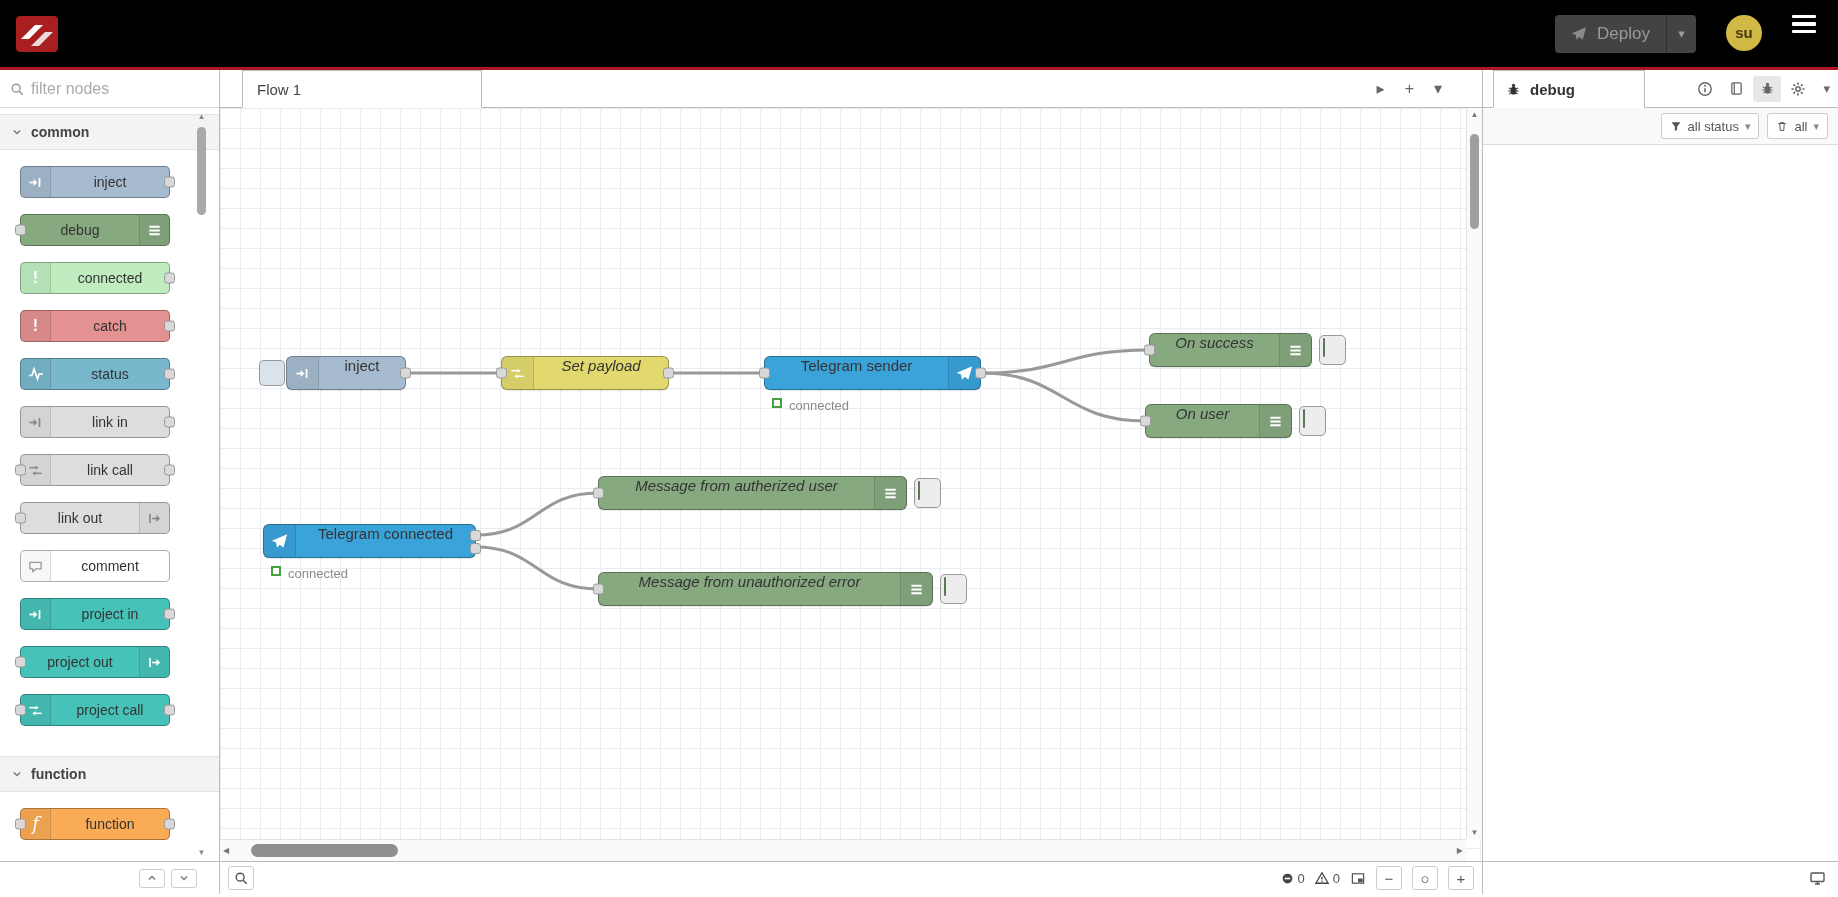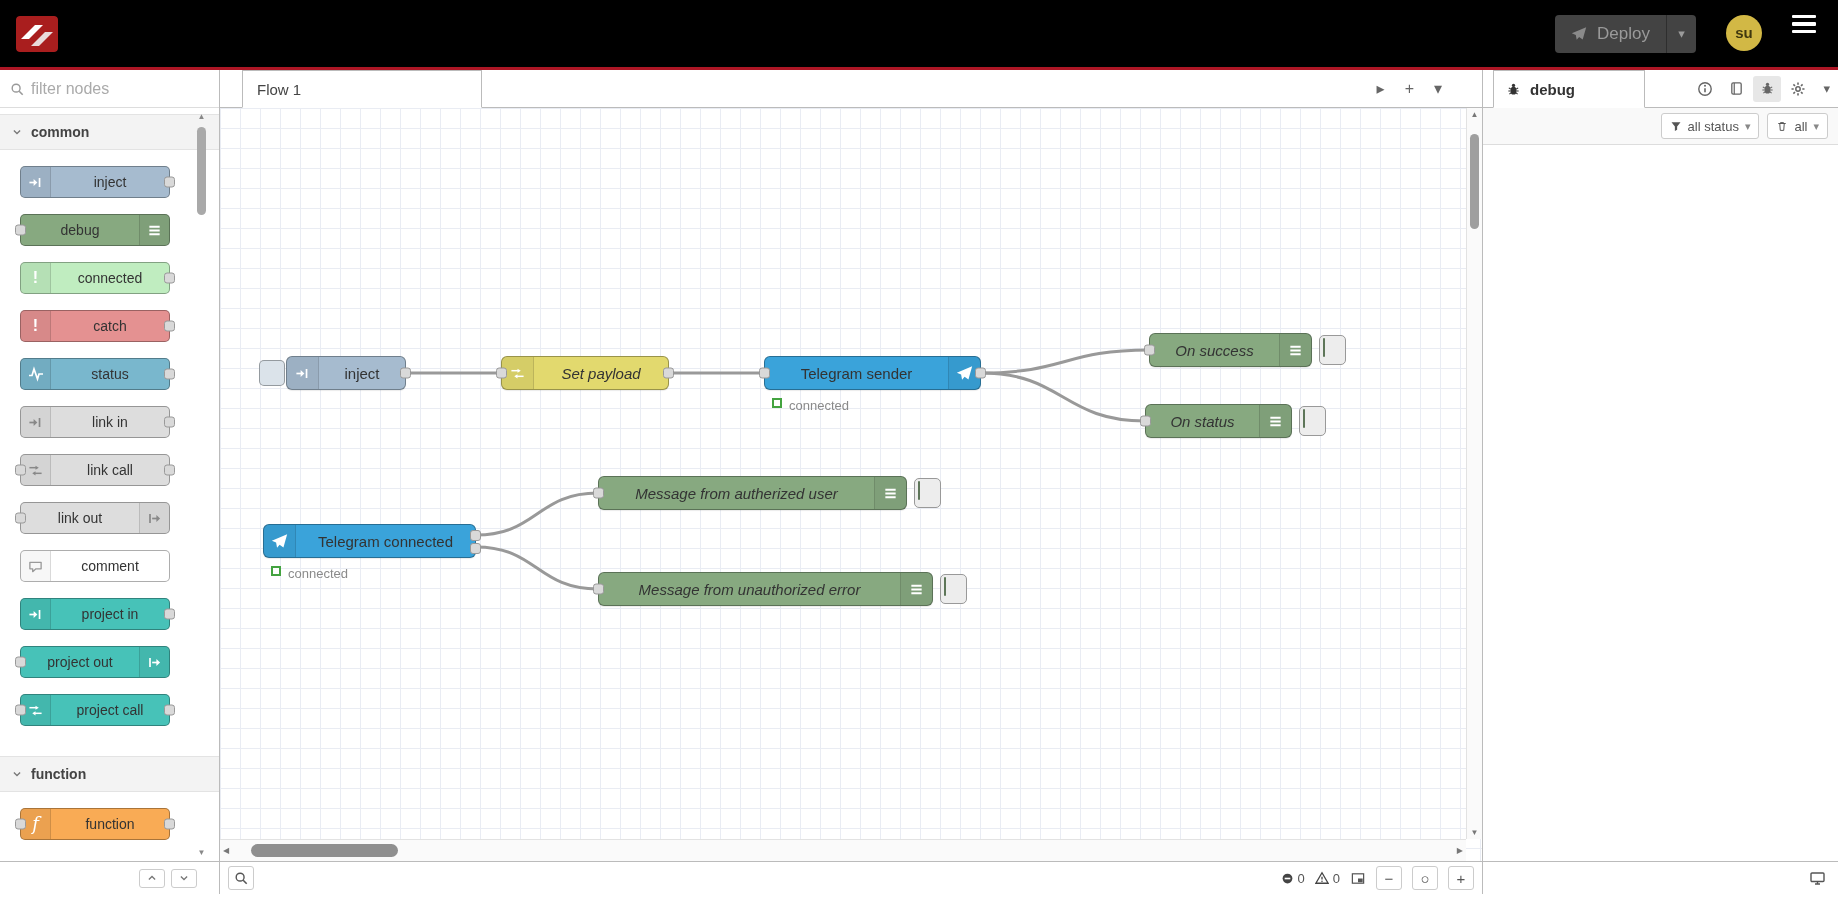--- a/index.html
+++ b/index.html
@@ -66,21 +66,21 @@
 
 
 .canvas-col{flex:1;min-width:0;display:flex;flex-direction:column}
 .tabbar{height:38px;background:#fff;border-bottom:1px solid #bbb;display:flex;align-items:flex-end}
 .flow-tab{width:240px;height:38px;margin-left:22px;margin-bottom:-1px;background:#fff;border:1px solid #bbb;border-bottom:1px solid #fff;display:flex;align-items:center;padding:0 14px;font-size:15px;color:#444;cursor:pointer}
 .tabbar-right{margin-left:auto;display:flex;align-items:center;gap:20px;padding-right:40px;height:100%;color:#666}
 .tab-btn{background:none;border:none;color:#666;font-size:16px;font-family:inherit;cursor:pointer}
 .workspace{flex:1;position:relative;overflow:hidden;background-color:#fff;background-image:linear-gradient(to right,var(--grid,#e9ecf3) 1px,transparent 1px),linear-gradient(to bottom,var(--grid,#e9ecf3) 1px,transparent 1px);background-size:20px 20px}
 .wires{position:absolute;inset:0;width:100%;height:100%}
 .wire{stroke:var(--wire,#999);stroke-width:3;fill:none;stroke-linecap:round}
-.fnode{position:absolute;height:34px;border:1px solid rgba(0,0,0,.32);border-radius:6px;display:flex;align-items:center;font-size:15px;color:#333;cursor:move;box-shadow:0 1px 1px rgba(0,0,0,.08)}
+.fnode{position:absolute;height:34px;border:1px solid rgba(0,0,0,.32);border-radius:6px;display:flex;font-size:15px;color:#333;cursor:move;box-shadow:0 1px 1px rgba(0,0,0,.08)}
 .fnode .nicon{width:32px}
 .nlabel{flex:1;text-align:center;padding:0 10px;white-space:nowrap}
 .it{font-style:italic}
 .inject-btn{position:absolute;width:26px;height:26px;background:#dbe3ea;border:1px solid rgba(0,0,0,.32);border-radius:5px;cursor:pointer}
 .dbg-btn{position:absolute;width:27px;height:30px;background:#ededed;border:1px solid #999;border-radius:5px;padding:3px;cursor:pointer}
 .dbg-btn .inner{width:100%;height:100%;background:var(--node-debug,#87a980);border:1px solid rgba(0,0,0,.3);border-radius:3px}
 .node-status{position:absolute;display:flex;align-items:flex-start;gap:7px;font-size:13px;color:#8a8a8a}
 .status-dot{width:10px;height:10px;border:2px solid var(--status-green,#44a340);background:#fff}
 
 .vscroll{position:absolute;top:0;right:0;bottom:22px;width:16px;background:#fafafa;border-left:1px solid #e2e2e2;color:#777}
@@ -414,21 +414,21 @@
         <span class="nicon ir">
             <svg width="15" height="15" viewBox="0 0 16 16">
               <path d="M2.5 4h11M2.5 8h11M2.5 12h11" stroke="currentColor" stroke-width="1.9"></path>
             </svg>
           </span>
         <span class="port pleft"></span>
       </div>
       <div class="dbg-btn" style="left:1099px;top:227px"><span class="inner"></span></div>
 
       <div class="fnode c-debug" style="left:925px;top:296px;width:147px">
-        <span class="nlabel it">On status</span>
+        <span class="nlabel it">On user</span>
         <span class="nicon ir">
             <svg width="15" height="15" viewBox="0 0 16 16">
               <path d="M2.5 4h11M2.5 8h11M2.5 12h11" stroke="currentColor" stroke-width="1.9"></path>
             </svg>
           </span>
         <span class="port pleft"></span>
       </div>
       <div class="dbg-btn" style="left:1079px;top:298px"><span class="inner"></span></div>
 
       <div class="fnode c-telegram" style="left:43px;top:416px;width:213px">

